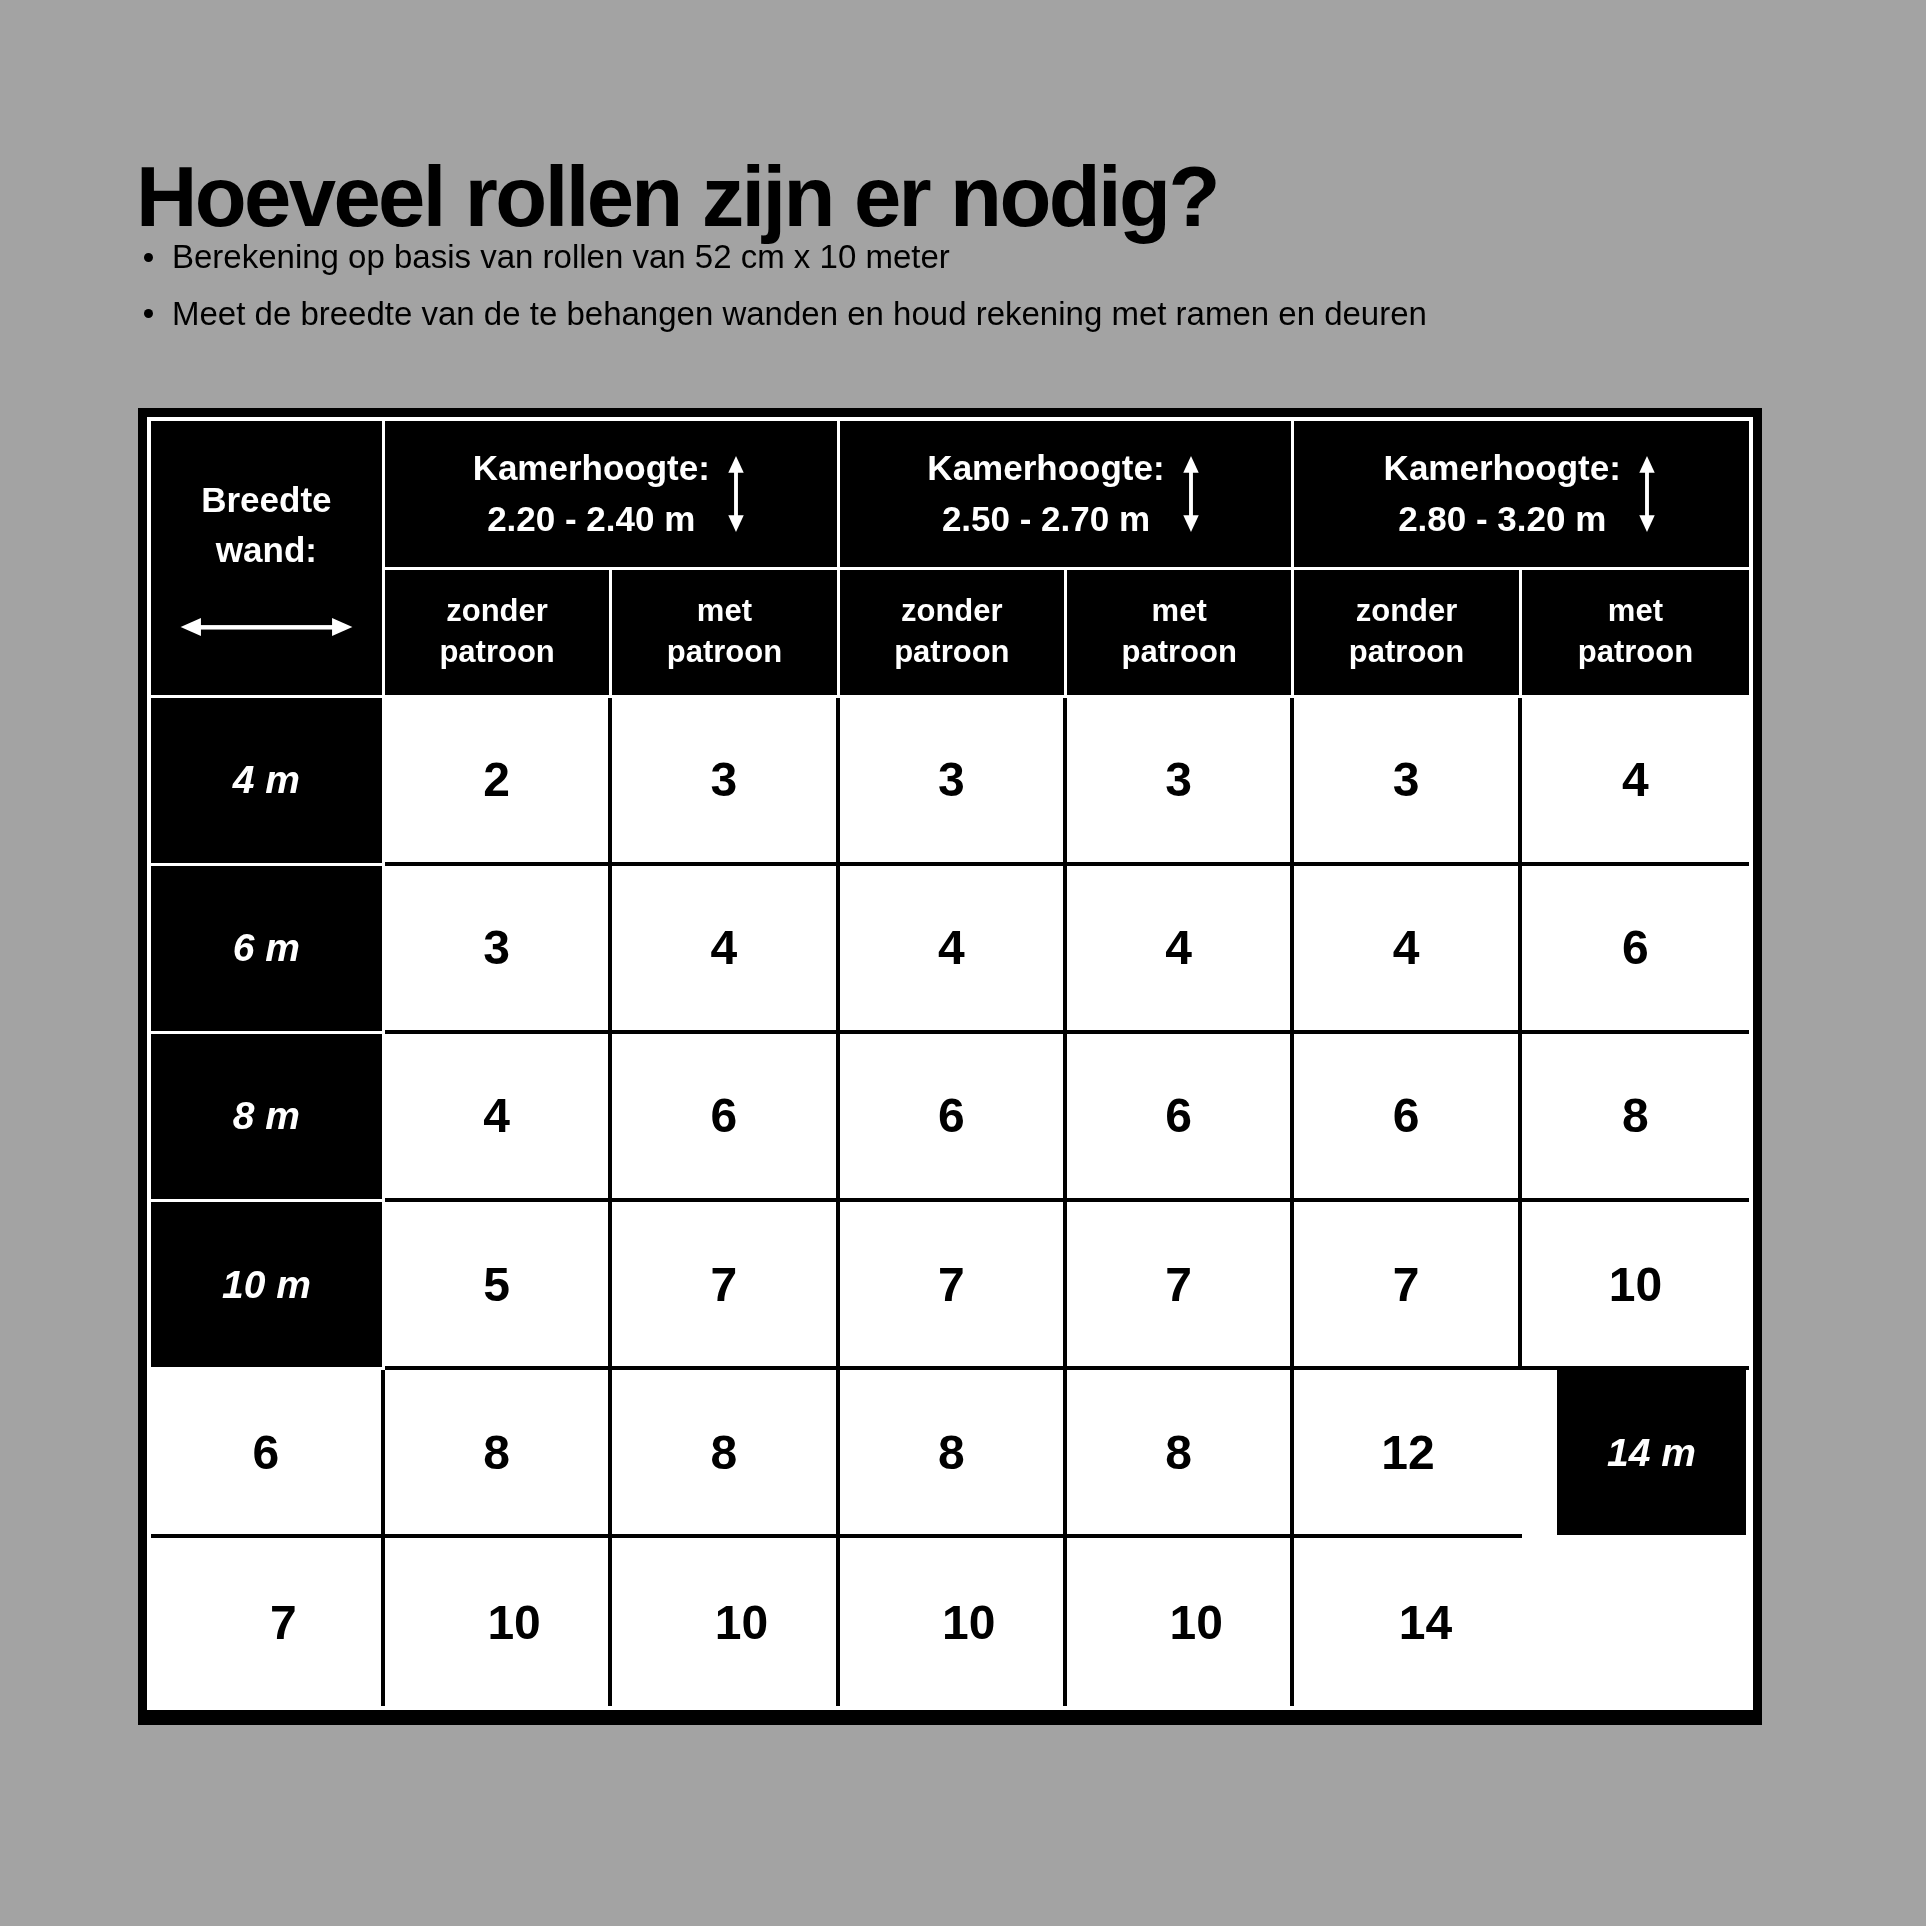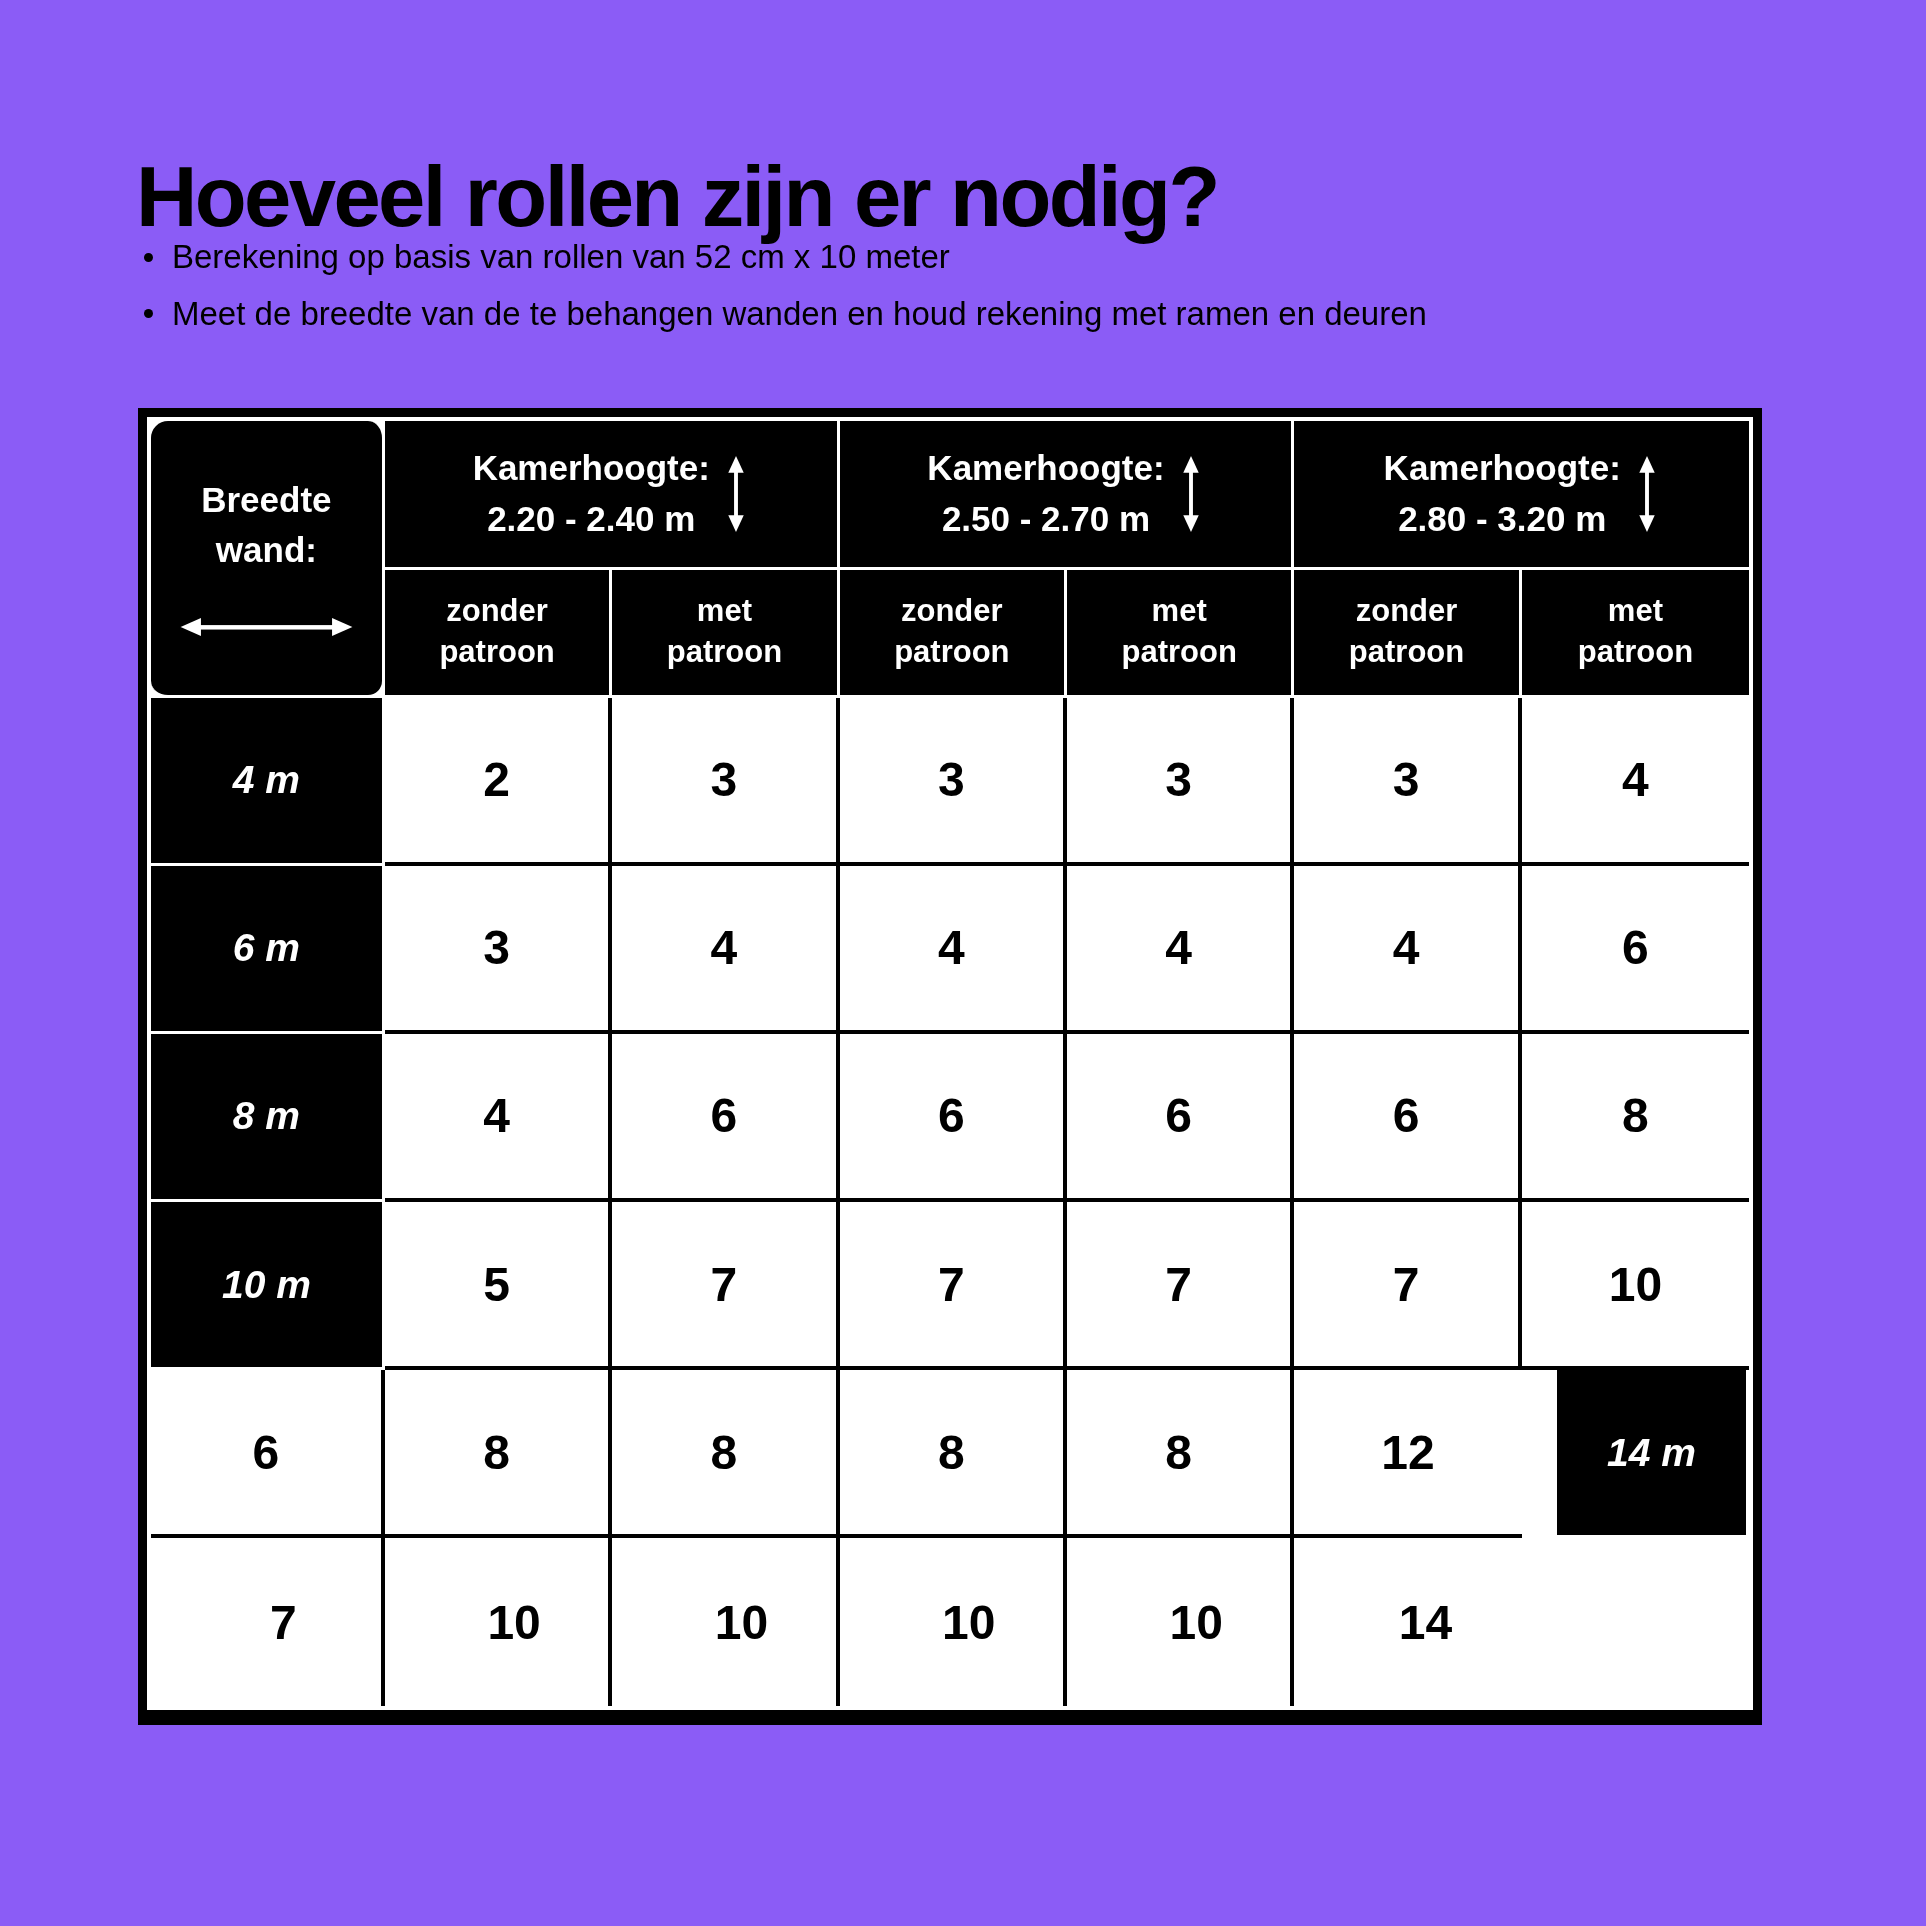--- a/index.html
+++ b/index.html
@@ -6,21 +6,21 @@
     margin: 0;
     padding: 0;
     background: #ffffff;
     font-family: "Liberation Sans", sans-serif;
     color: #000000;
   }
   .page {
     position: relative;
     width: 1926px;
     height: 1926px;
-    background: #8b5cf6;
+    background: #a3a3a3;
     overflow: hidden;
   }
   .title {
     position: absolute;
     left: 136px;
     top: 95px;
     font-size: 85px;
     font-weight: 700;
     letter-spacing: -2.6px;
     line-height: 1.05;
@@ -75,21 +75,20 @@
     color: #ffffff;
   }
   .corner {
     grid-row: span 2;
     flex-direction: column;
     border-right: 3.9px solid #fff;
     border-bottom: 3.9px solid #fff;
     font-size: 35px;
     font-weight: 700;
     line-height: 1.45;
-    border-radius: 17px;
   }
   .group {
     grid-column: span 2;
     border-right: 3.9px solid #fff;
     border-bottom: 3.9px solid #fff;
   }
   .group-inner {
     display: flex;
     align-items: center;
     justify-content: flex-start;

